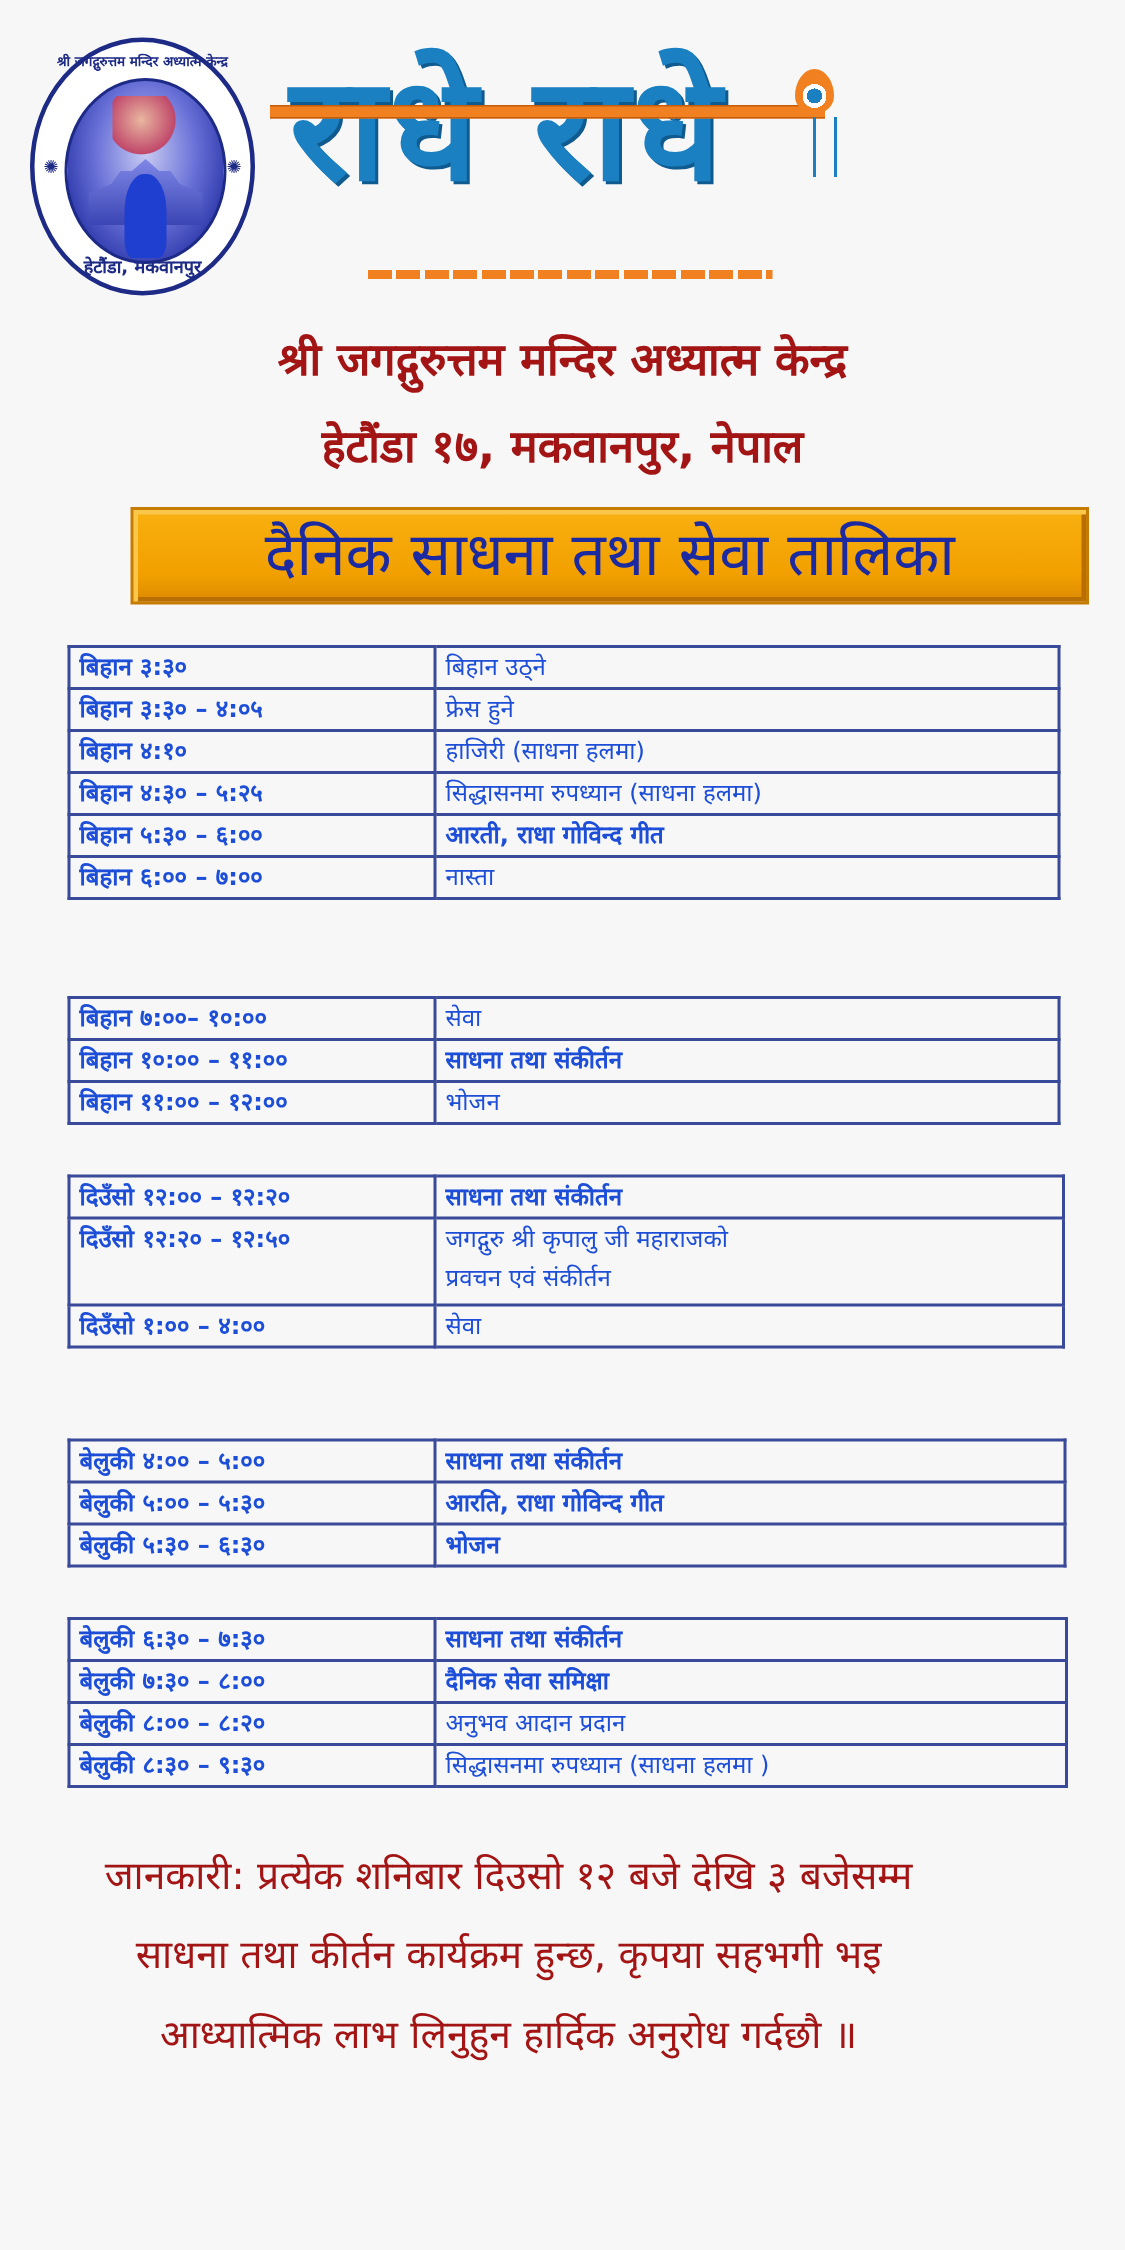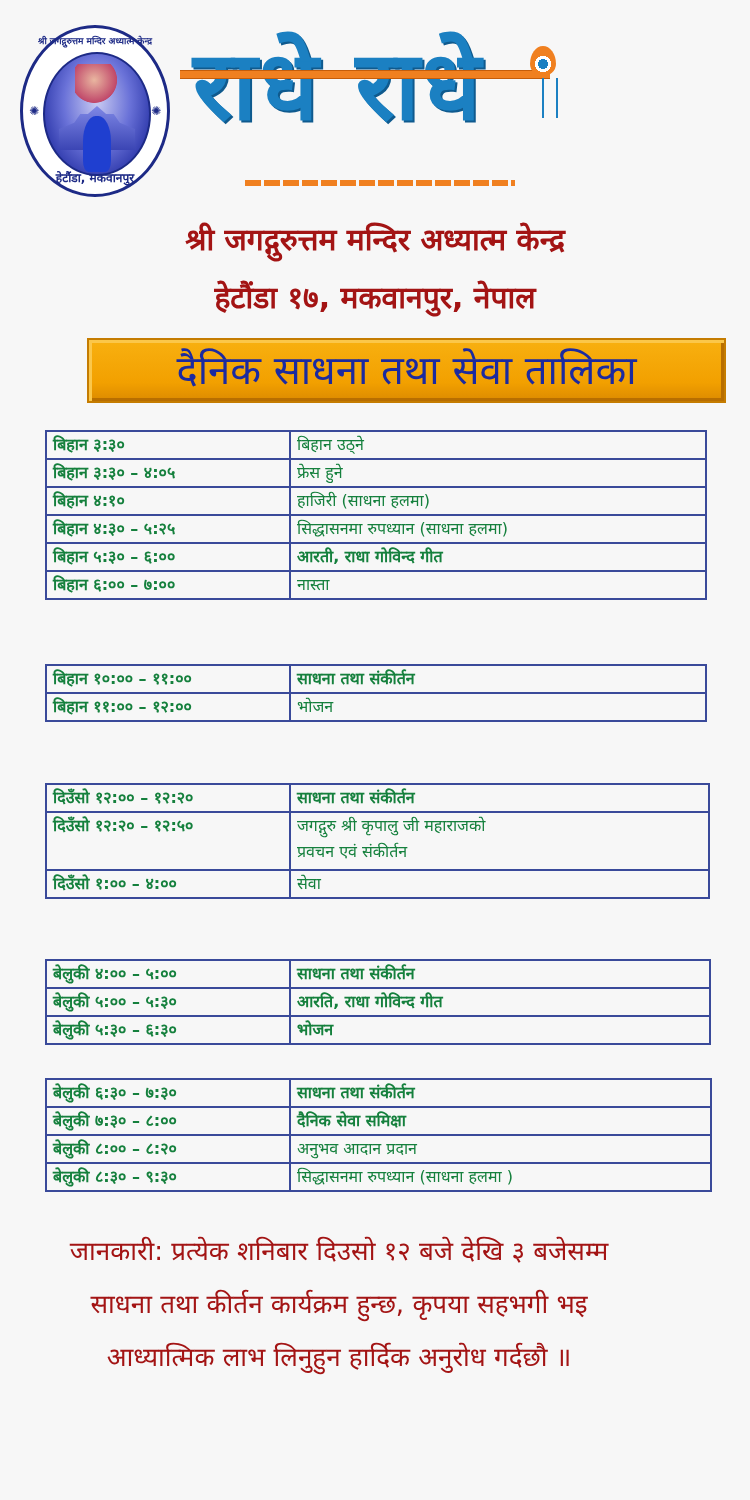--- a/index.html
+++ b/index.html
@@ -80,21 +80,21 @@
       left: 87px; top: 338px; width: 639px; height: 65px; box-sizing: border-box;
       background: linear-gradient(#f8b010, #f2a000 70%, #dc8a00);
       border: 2px solid #c57c00;
       box-shadow: inset 3px 3px 0 #fbc74a, inset -3px -3px 0 #b86e00;
       text-align: center; color: #1b2aa0; font-size: 40px; line-height: 61px;
     }
 
     
     table.sched {
       position: absolute; border-collapse: collapse;
-      color: #15803d; font-weight: bold; font-size: 16px;
+      color: #1d4ed8; font-weight: bold; font-size: 16px;
     }
     table.sched td {
       border: 2px solid #3a4a9a; padding: 0 6px; height: 25px;
       vertical-align: top; line-height: 26px; white-space: nowrap;
     }
     table.sched td.time { width: 230px; }
     table.sched td.act { font-weight: normal; }
     table.sched td.act.b { font-weight: bold; }
 
     .note {
@@ -154,20 +154,24 @@
       </tr>
   <tr>
         <td class="time">बिहान ६:०० – ७:००</td>
         <td class="act">नास्ता</td>
       </tr>
 </tbody>
   </table>
 
 <table class="sched" style="left:45px; top:664px; width:662px;">
   <tbody>
+      <tr>
+        <td class="time">बिहान ७:००– १०:००</td>
+        <td class="act">सेवा</td>
+      </tr>
   <tr>
         <td class="time">बिहान १०:०० – ११:००</td>
         <td class="act b">साधना तथा संकीर्तन</td>
       </tr>
   <tr>
         <td class="time">बिहान ११:०० – १२:००</td>
         <td class="act">भोजन</td>
       </tr>
 </tbody>
   </table>

